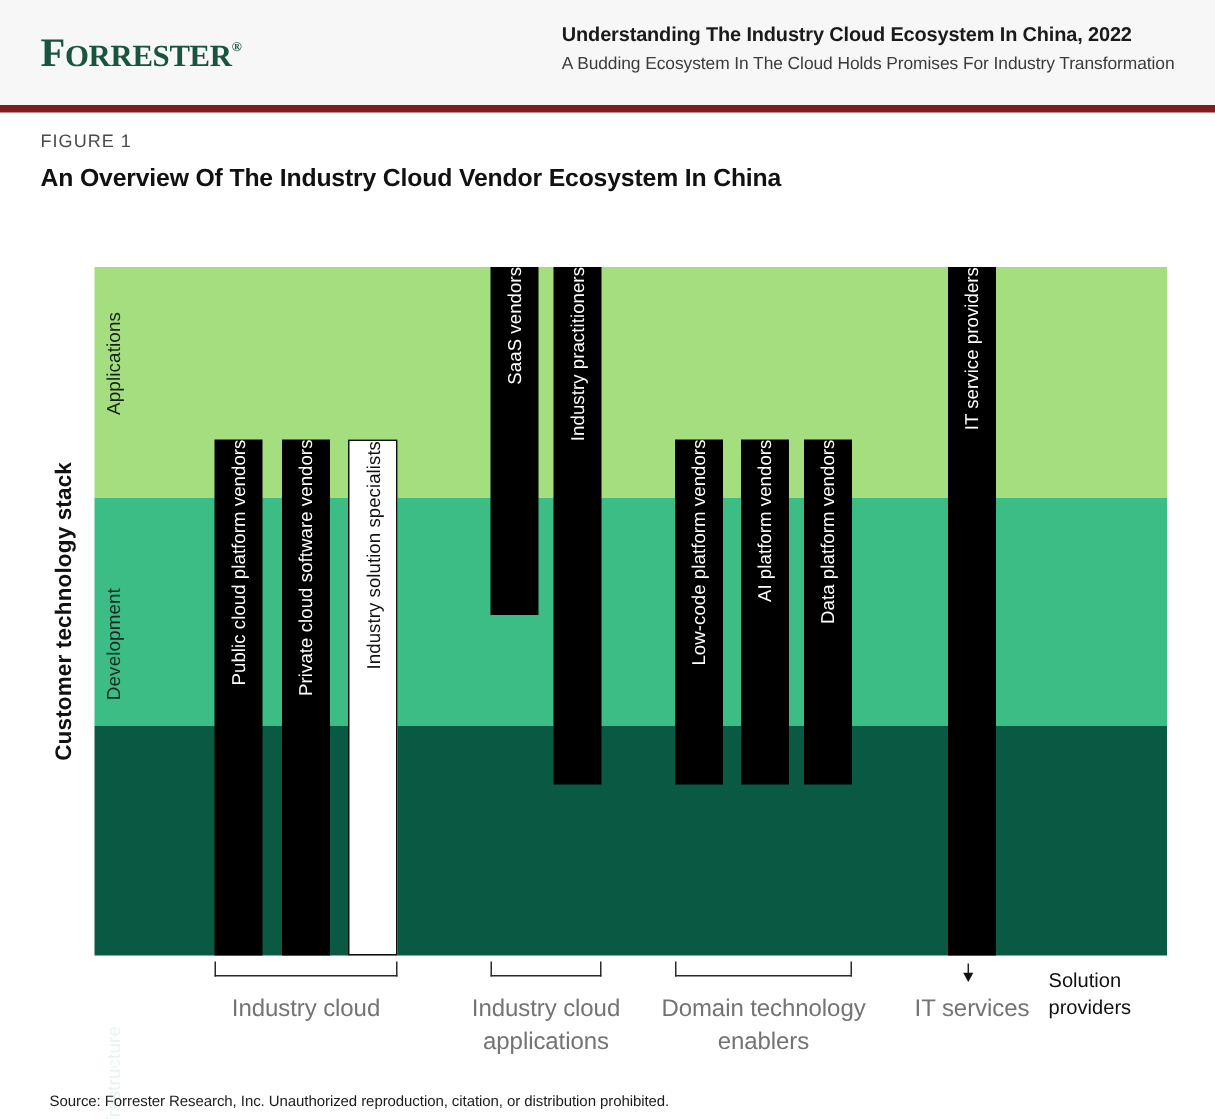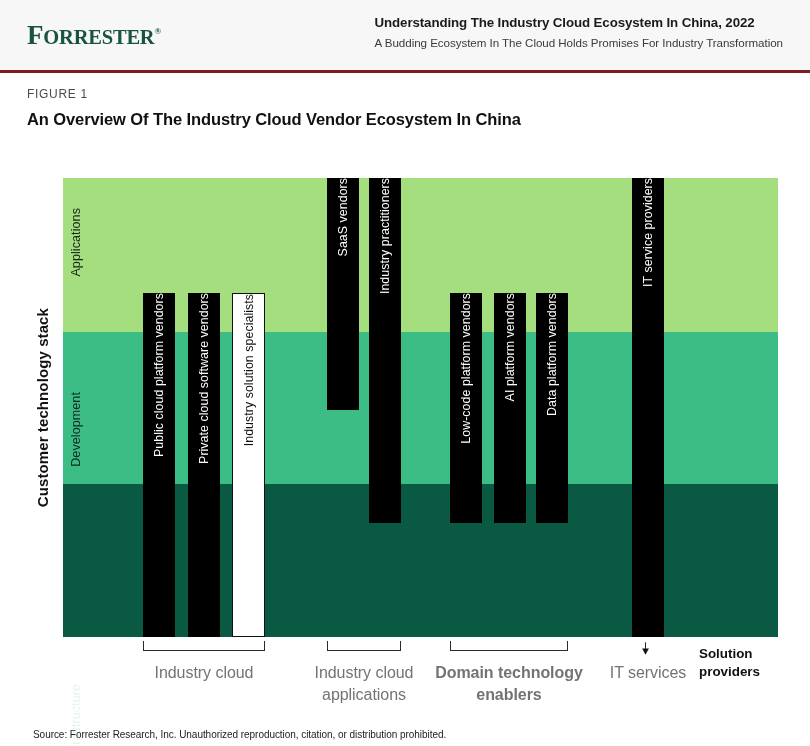--- a/index.html
+++ b/index.html
@@ -14,21 +14,21 @@
     overflow: hidden;
     position: relative;
   }
 
   
   #header {
     position: absolute;
     left: 0; top: 0;
     width: 810px; height: 70px;
     background: #f7f7f7;
-    border-bottom: 3px solid #7f1d1d;
+    border-bottom: 5px solid #7f1d1d;
   }
   #logo {
     position: absolute;
     left: 27px; top: 22px;
     font-family: "Liberation Serif", serif;
     font-size: 27px;
     font-weight: 700;
     letter-spacing: -0.2px;
     color: #19543e;
     line-height: 1;
@@ -174,21 +174,21 @@
     font-size: 16px;
     color: #737373;
     line-height: 1.35;
     letter-spacing: -0.05px;
   }
   #x-axis-title {
     position: absolute;
     left: 699px; top: 645px;
     width: 100px;
     font-size: 13.4px;
-    font-weight: 700;
+    font-weight: 400;
     color: #111111;
     line-height: 1.35;
   }
 
   
   #source {
     position: absolute;
     left: 33px; top: 729px;
     font-size: 10px;
     color: #1c1c1c;
@@ -276,21 +276,21 @@
   <div class="bracket" style="left:327px; top:641px; width:74px;"></div>
   <div class="bracket" style="left:450px; top:641px; width:118px;"></div>
 
   <div class="group-label" style="left:124px; top:662px; width:160px;">
     <div>Industry cloud</div>
   </div>
   <div class="group-label" style="left:284px; top:662px; width:160px;">
     <div>Industry cloud</div>
     <div>applications</div>
   </div>
-  <div class="group-label" style="left:429px; top:662px; width:160px;font-weight:bold;">
+  <div class="group-label" style="left:429px; top:662px; width:160px;">
     <div>Domain technology</div>
     <div>enablers</div>
   </div>
   <div class="group-label" style="left:568px; top:662px; width:160px;">
     <div>IT services</div>
   </div>
 
   <div id="x-axis-title">
     <div>Solution</div>
     <div>providers</div>

